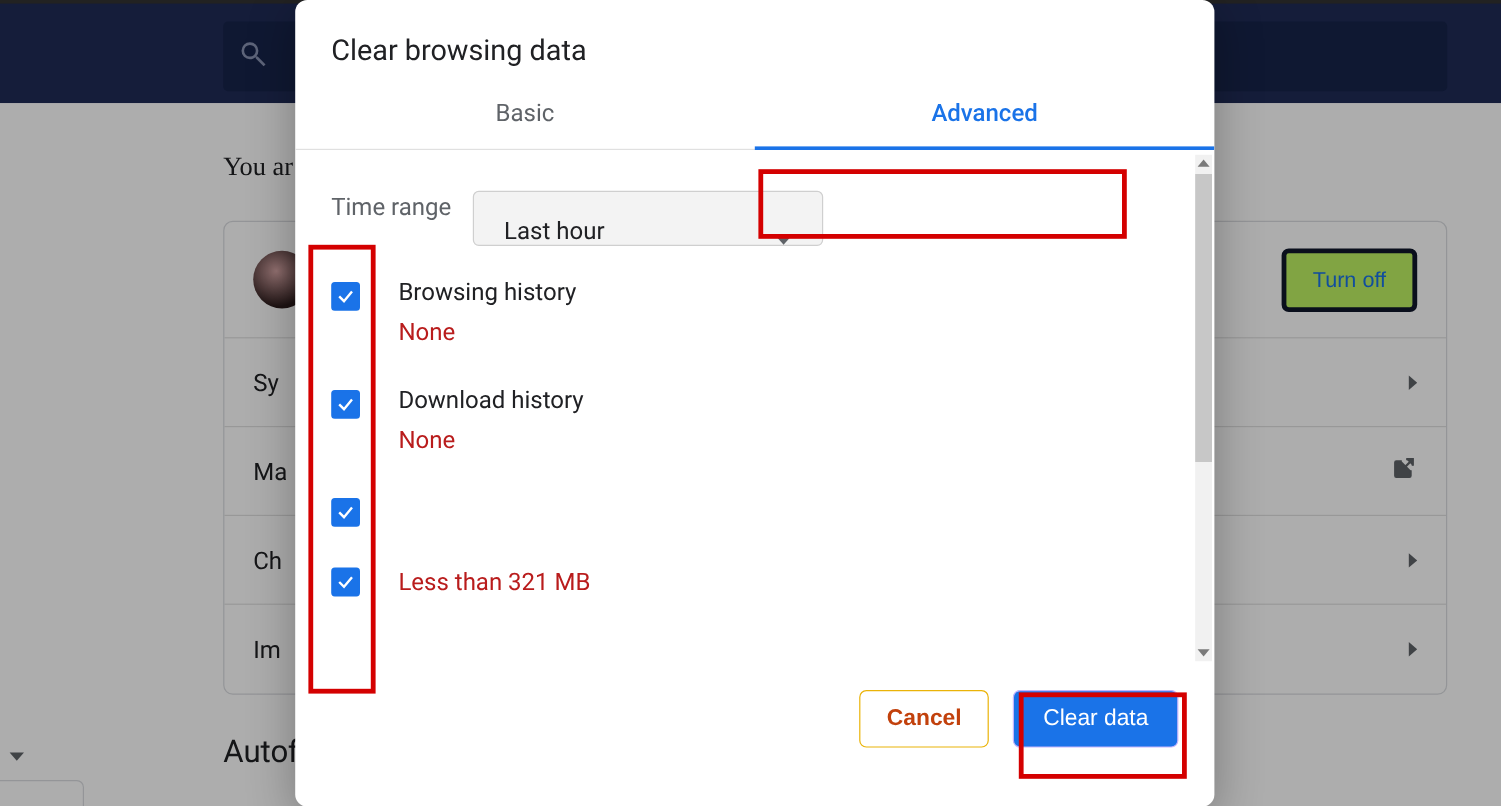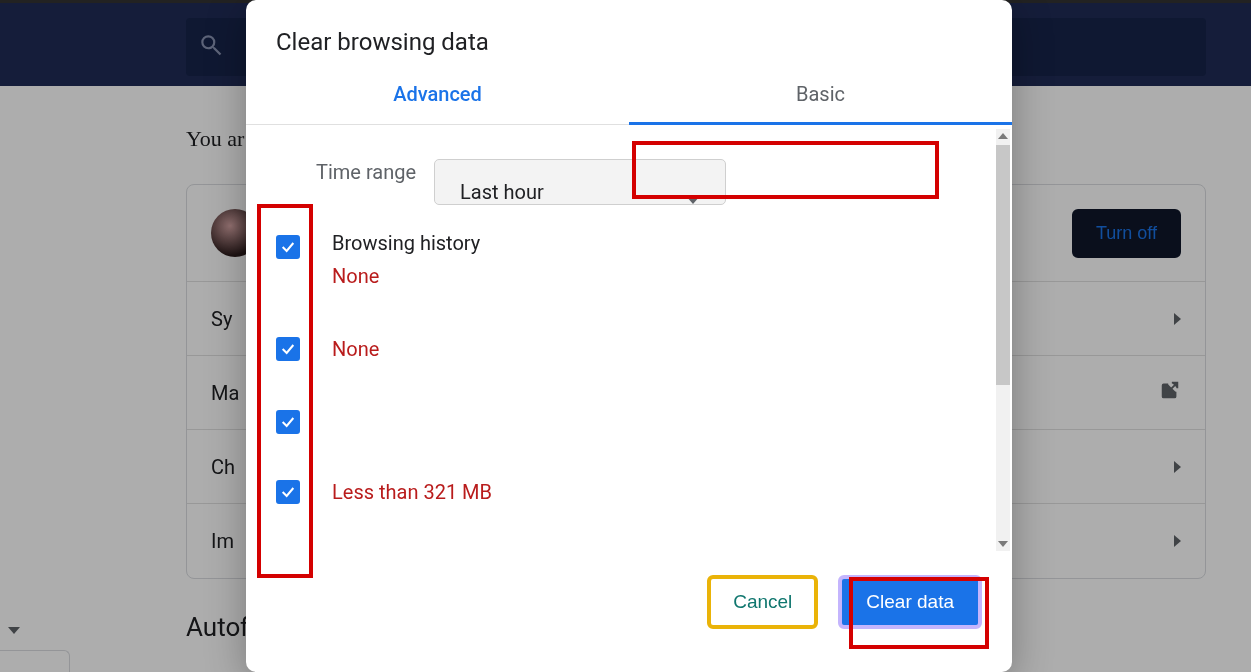--- a/index.html
+++ b/index.html
@@ -66,22 +66,22 @@
   .card-row.short { height: 74px; }
   .avatar {
     width: 48px; height: 48px;
     border-radius: 50%;
     background: radial-gradient(circle at 40% 35%, #d9a7a7 0%, #2b1b1b 70%);
     margin-right: 18px;
   }
   .row-right { margin-left: auto; }
   .turnoff {
     margin-left: auto;
-    border: 2px solid #0f172a;
-    background: #0f172a;
+    border: 4px solid #0f172a;
+    background: #bef264;
     color: #1a73e8;
     font-size: 18px;
     padding: 12px 22px;
     border-radius: 6px;
   }
   .autofill-header {
     position: absolute;
     left: 186px; top: 612px;
     font-size: 26px;
     color: #202124;
@@ -149,41 +149,41 @@
     height: 430px;
     padding: 14px 30px 0 30px;
     overflow: hidden;
   }
   .timerow {
     display: flex;
     align-items: center;
     gap: 18px;
     margin-bottom: 24px;
   }
-  .timerow-label { color: #5f6368; font-size: 20px; margin-left: 40px; }
+  .timerow-label { color: #5f6368; font-size: 20px; }
   .select-wrap {
     display: flex;
     align-items: flex-end;
     justify-content: space-between;
     width: 292px; height: 46px;
     border: 1px solid #cfcfcf;
     border-radius: 5px;
     background: #f3f3f3;
     padding: 0 25px;
     font-size: 20px;
     color: #202124;
     margin-top: 20px;
   }
   .select-wrap .tri {
     width: 0; height:0;
     border-left:7px solid transparent;
     border-right:7px solid transparent;
     border-top:8px solid #5f6368;
   }
-  .list { display: flex; flex-direction: column; gap: 40px; }
+  .list { display: flex; flex-direction: column; gap: 28px; }
   .item { display: flex; align-items: flex-start; gap: 32px; }
   .cb {
     width: 24px; height: 24px;
     border: 2px solid #5f6368;
     border-radius: 3px;
     flex: 0 0 24px;
     margin-top: 6px;
     display:flex; align-items:center; justify-content:center;
   }
   .cb.checked {
@@ -219,24 +219,24 @@
     gap: 20px;
     padding: 20px 30px 26px 30px;
   }
   .btn {
     font-size: 19px;
     padding: 12px 22px;
     border-radius: 6px;
     cursor: pointer;
   }
   .btn-cancel {
-    background: #fff; color: #0f766e; border: 4px solid #eab308;
+    background: #fff; color: #c2410c; border: 1px solid #eab308; font-weight: bold;
   }
   .btn-clear {
-    background: #1a73e8; color: #fff; border: 4px solid #c4b5fd;
+    background: #1a73e8; color: #fff; border: 1px solid #c4b5fd;
     padding: 12px 24px;
   }
   .annot {
     position: absolute;
     border: 4px solid #d40000;
     pointer-events: none;
   }
   .caret-right {
     width: 0; height: 0;
     border-top: 6px solid transparent;
@@ -292,22 +292,22 @@
 
 <div class="autofill-header">Autofi</div>
 <div class="tri-handle"></div>
 <div class="bottom-stub"></div>
 
 <div class="overlay"></div>
 
 <div class="dialog">
   <div class="dialog-title">Clear browsing data</div>
   <div class="tabs">
+    <div class="tab">Basic</div>
     <div class="tab active">Advanced</div>
-    <div class="tab">Basic</div>
     <div class="tab-underline"></div>
   </div>
   <div class="dialog-body">
     <div class="timerow">
       <span class="timerow-label">Time range</span>
       <div class="select-wrap">
         <span>Last hour</span>
         <span class="tri"></span>
       </div>
     </div>
@@ -324,20 +324,21 @@
           <div class="t2">None</div>
         </div>
       </div>
       <div class="item">
         <div class="cb checked">
             <svg width="16" height="16" viewBox="0 0 24 24" fill="none" stroke-width="3">
               <polyline points="4,12 10,18 20,6"></polyline>
             </svg>
           </div>
         <div class="item-text">
+          <div class="t1">Download history</div>
           <div class="t2">None</div>
         </div>
       </div>
       <div class="item">
         <div class="cb checked">
             <svg width="16" height="16" viewBox="0 0 24 24" fill="none" stroke-width="3">
               <polyline points="4,12 10,18 20,6"></polyline>
             </svg>
           </div>
       </div>

